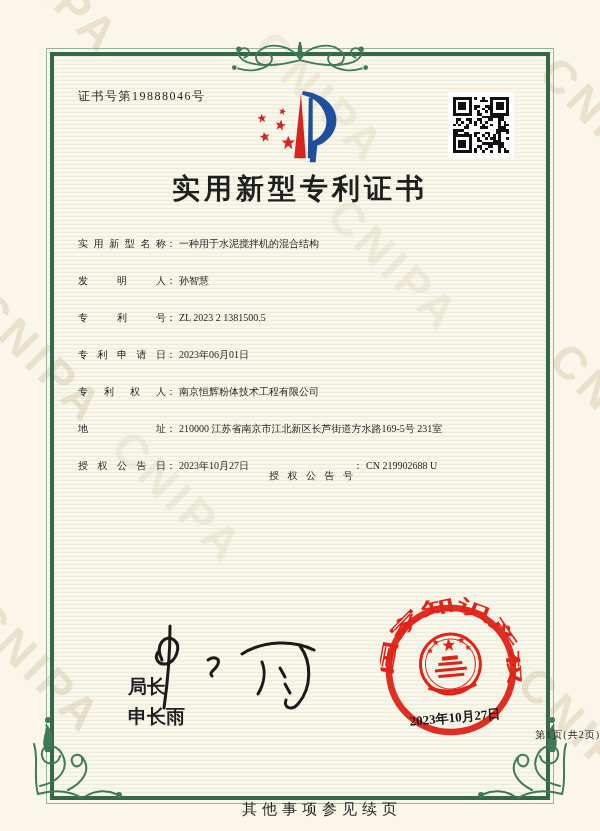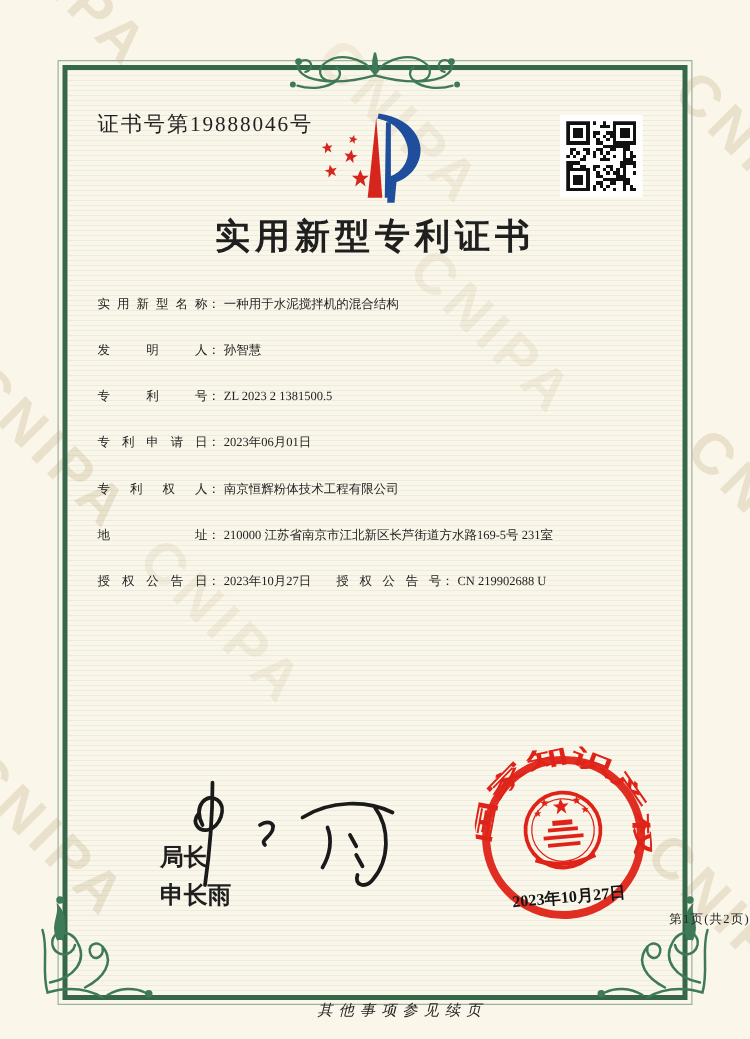--- a/index.html
+++ b/index.html
@@ -12,41 +12,41 @@
   .wm.light{color:#f1ead9;}
   
   .frame{position:absolute;left:50px;top:52px;width:492px;height:740px;
          border:4px solid #35684b;z-index:2;}
   .frame::before{content:"";position:absolute;inset:-8px;border:1px solid #9ab3a0;}
   .frame-bg{position:absolute;inset:0;
             background:repeating-linear-gradient(to bottom,rgba(122,168,134,0.13) 0 1px,transparent 1px 4px);}
   .ornament{position:absolute;z-index:3;}
   
   .abs{position:absolute;z-index:4;}
-  .cert-number{left:78px;top:88px;font-size:17px;letter-spacing:1.5px;}
+  .cert-number{left:78px;top:88px;font-size:12px;letter-spacing:1.5px;}
   .logo-box{left:250px;top:86px;width:100px;height:82px;}
   .qr-box{left:448px;top:92px;width:66px;height:66px;background:#ffffff;
           display:flex;align-items:center;justify-content:center;}
   .title{left:0;right:0;top:170px;text-align:center;font-size:28px;font-weight:700;letter-spacing:4px;}
   .fields{left:78px;top:233px;width:450px;font-size:10px;}
   .frow{display:flex;margin-bottom:16px;line-height:21px;}
   .flabel{width:88px;flex:none;text-align:justify;text-align-last:justify;}
-  .flabel2{width:84px;flex:none;text-align:justify;text-align-last:justify;}
+  .flabel2{width:84px;flex:none;text-align:justify;text-align-last:justify;margin-top:10px;}
   .fcolon{flex:none;margin-right:3px;}
   .fvalue{max-width:352px;}
   .pair2{display:flex;margin-left:20px;}
   .paragraphs{left:80px;top:481px;width:442px;font-size:12.8px;line-height:19.5px;
               font-style:italic;letter-spacing:0.4px;}
   .paragraphs p{margin:0 0 7px 0;text-indent:2em;}
   .sig-block{left:88px;top:672px;font-family:"Liberation Sans","DejaVu Sans",sans-serif;
              font-size:19px;font-weight:600;line-height:30px;margin-left:40px;}
   .sig-svg{left:134px;top:618px;width:212px;height:102px;}
   .seal{left:381px;top:598px;width:140px;height:146px;transform:rotate(-5deg);z-index:5;}
   .page-info{left:0;right:0;top:728px;text-align:right;font-size:10px;letter-spacing:1px;}
-  .continuation{left:0;right:0;top:800px;text-align:center;font-size:12px;font-style:italic;
+  .continuation{left:0;right:0;top:800px;text-align:center;font-size:15px;
                 letter-spacing:5px;margin-left:44px;}
 </style>
 </head>
 <body>
 
 <div class="page">
 
   <div class="wm" style="left:-28px;top:-40px;">CNIPA</div>
   <div class="wm light" style="left:238px;top:70px;">CNIPA</div>
   <div class="wm" style="left:524px;top:96px;">CNIPA</div>

